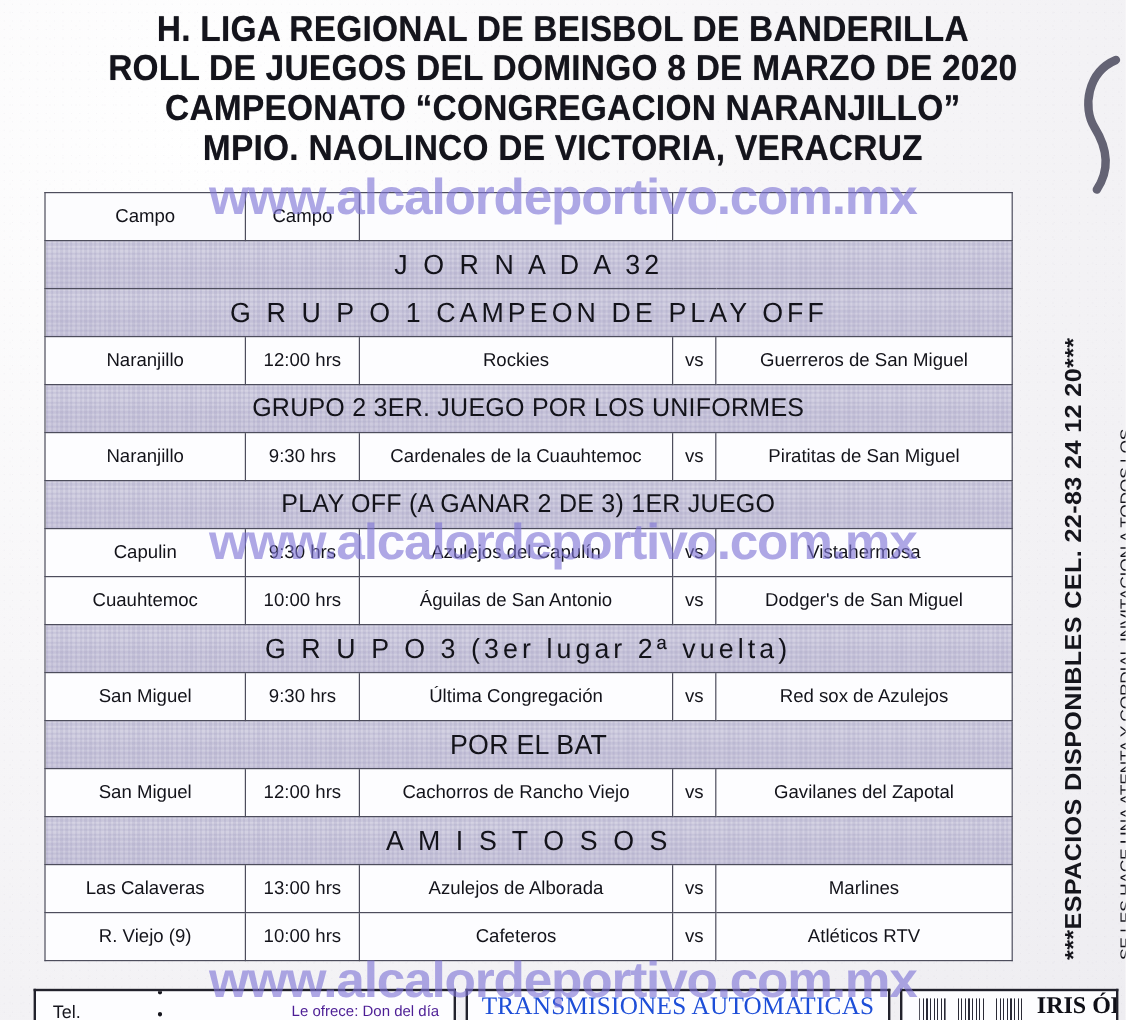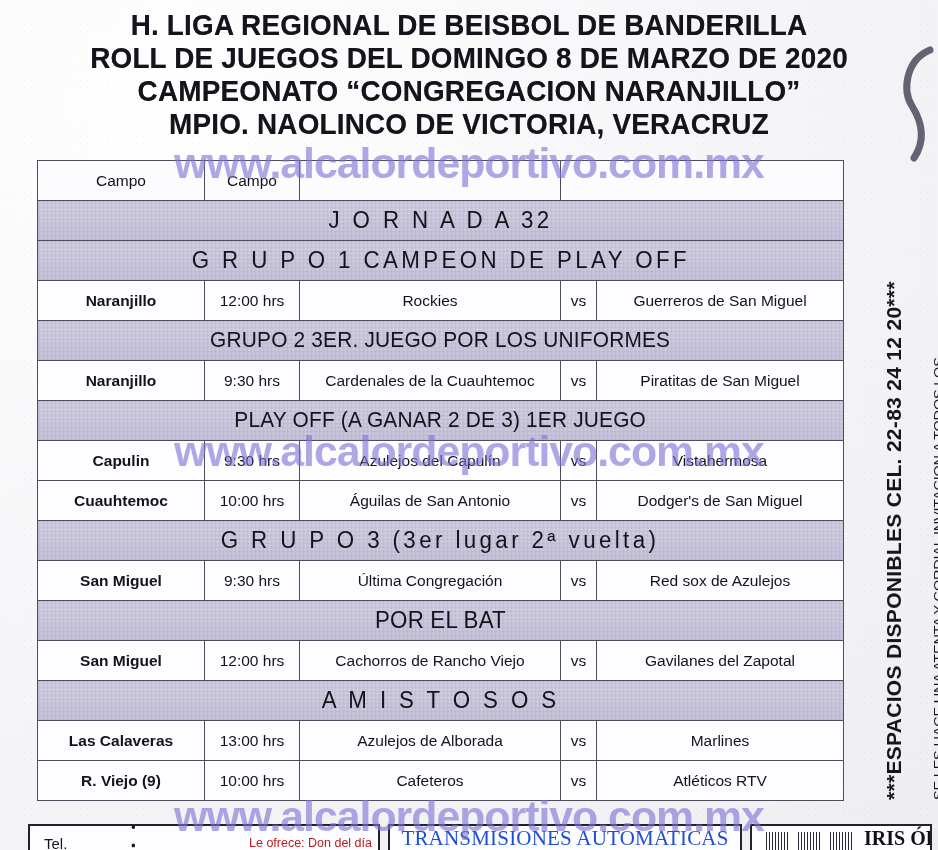--- a/index.html
+++ b/index.html
@@ -115,21 +115,21 @@
     font-size: 23px;
     letter-spacing: .2px;
     transform: scaleX(.97);
     display: inline-block;
   }
   tr.section .sec-text.spaced { letter-spacing: 3.5px; }
   tr.section .sec-text.small  { font-size: 21.5px; }
 
   
   tr.game td { background: #fdfdff; }
-  td.campo  { font-weight: bold; font-size: 15.5px; }
+  td.campo  { font-weight: normal; font-size: 15.5px; }
   td.hora   { font-size: 15.5px; }
   td.team   { font-size: 15.5px; }
   td.vs     { font-size: 14px; }
 
   
   .vtext {
     position: absolute;
     transform-origin: left top;
     transform: rotate(-90deg);
     white-space: nowrap;
@@ -199,22 +199,22 @@
   #bb-left .swoosh {
     position: absolute;
     left: 100px;
     bottom: -6px;
     font-size: 30px;
     color: #16161e;
     font-family: "Liberation Serif", serif;
   }
   #bb-left .offer {
     font-size: 12.5px;
-    color: #b91c1c;
-    padding-right: 6px;
+    color: #4c1d95;
+    padding-right: 12px;
     align-self: flex-end;
   }
   #bb-mid {
     margin-left: 8px;
     width: 350px;
     justify-content: center;
     font-family: "Liberation Serif", serif;
     font-size: 21px;
     color: #1d4ed8;
     letter-spacing: .2px;

